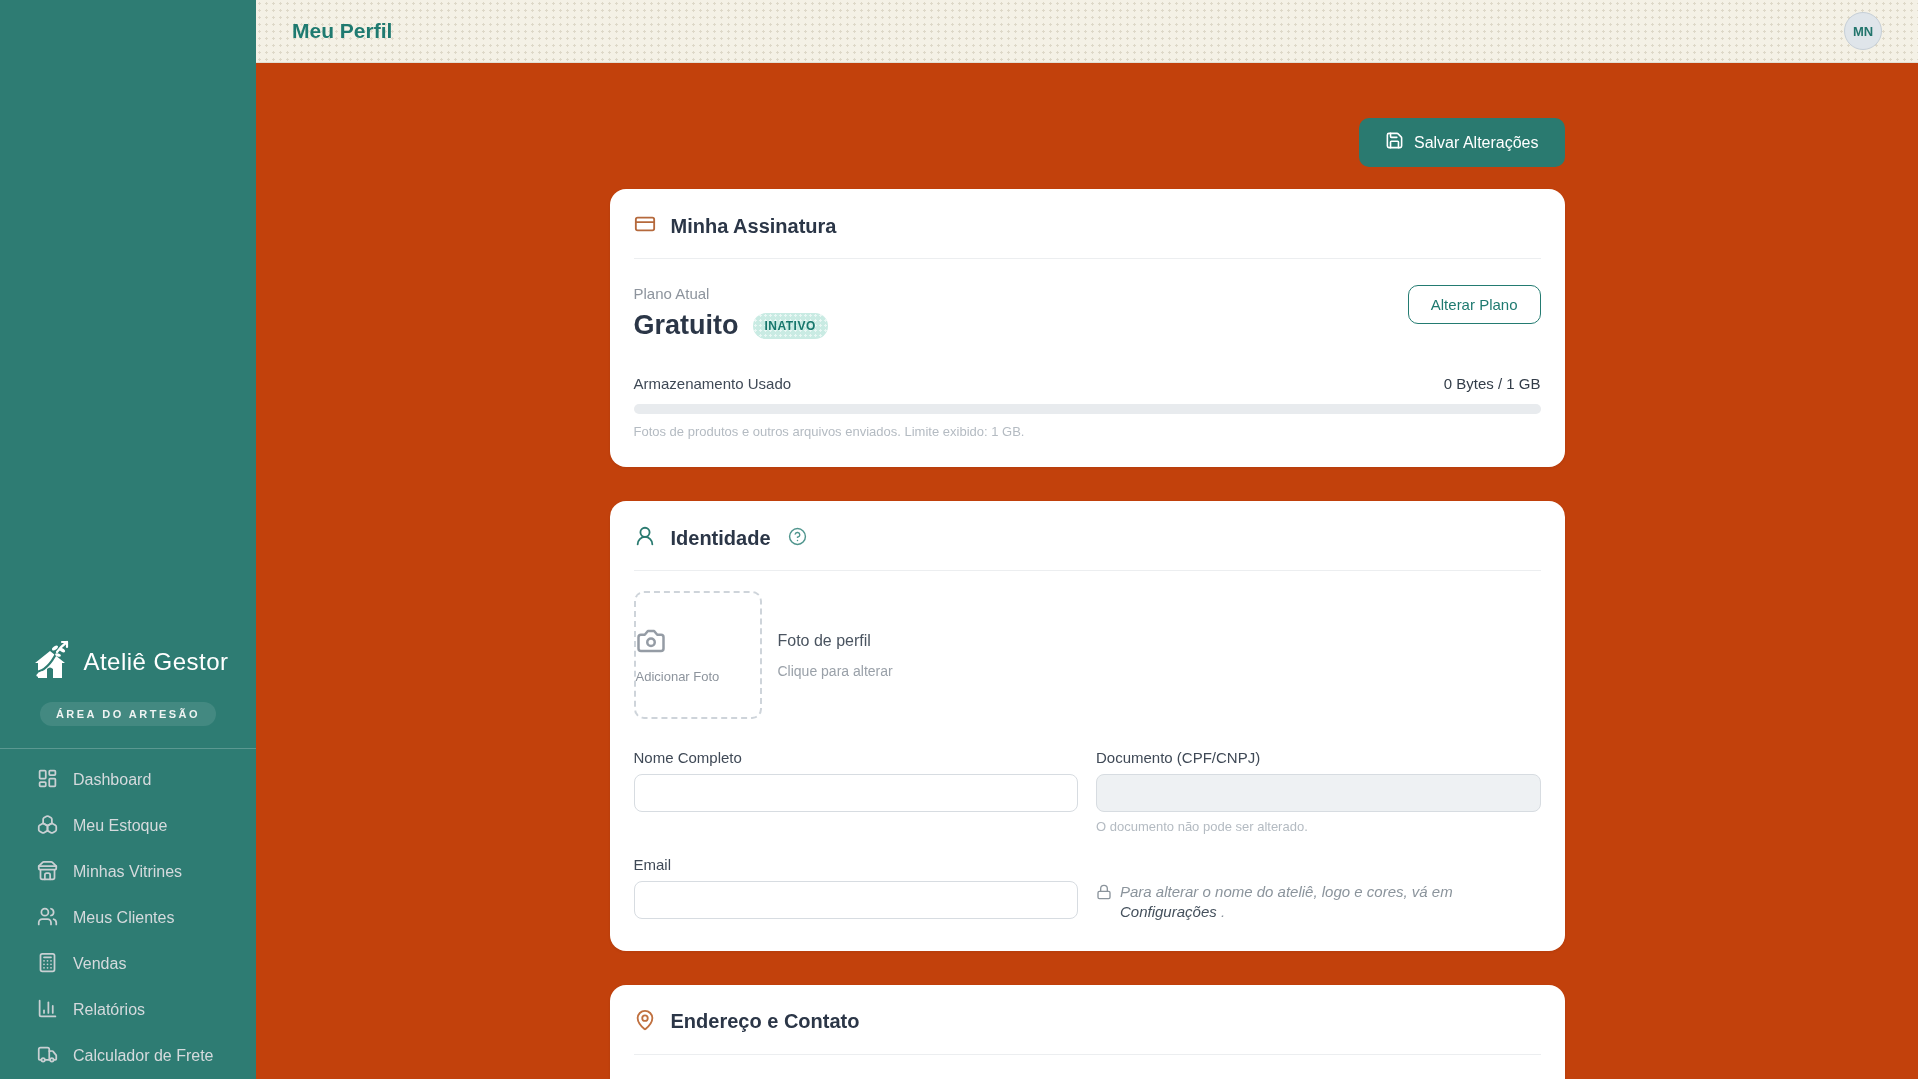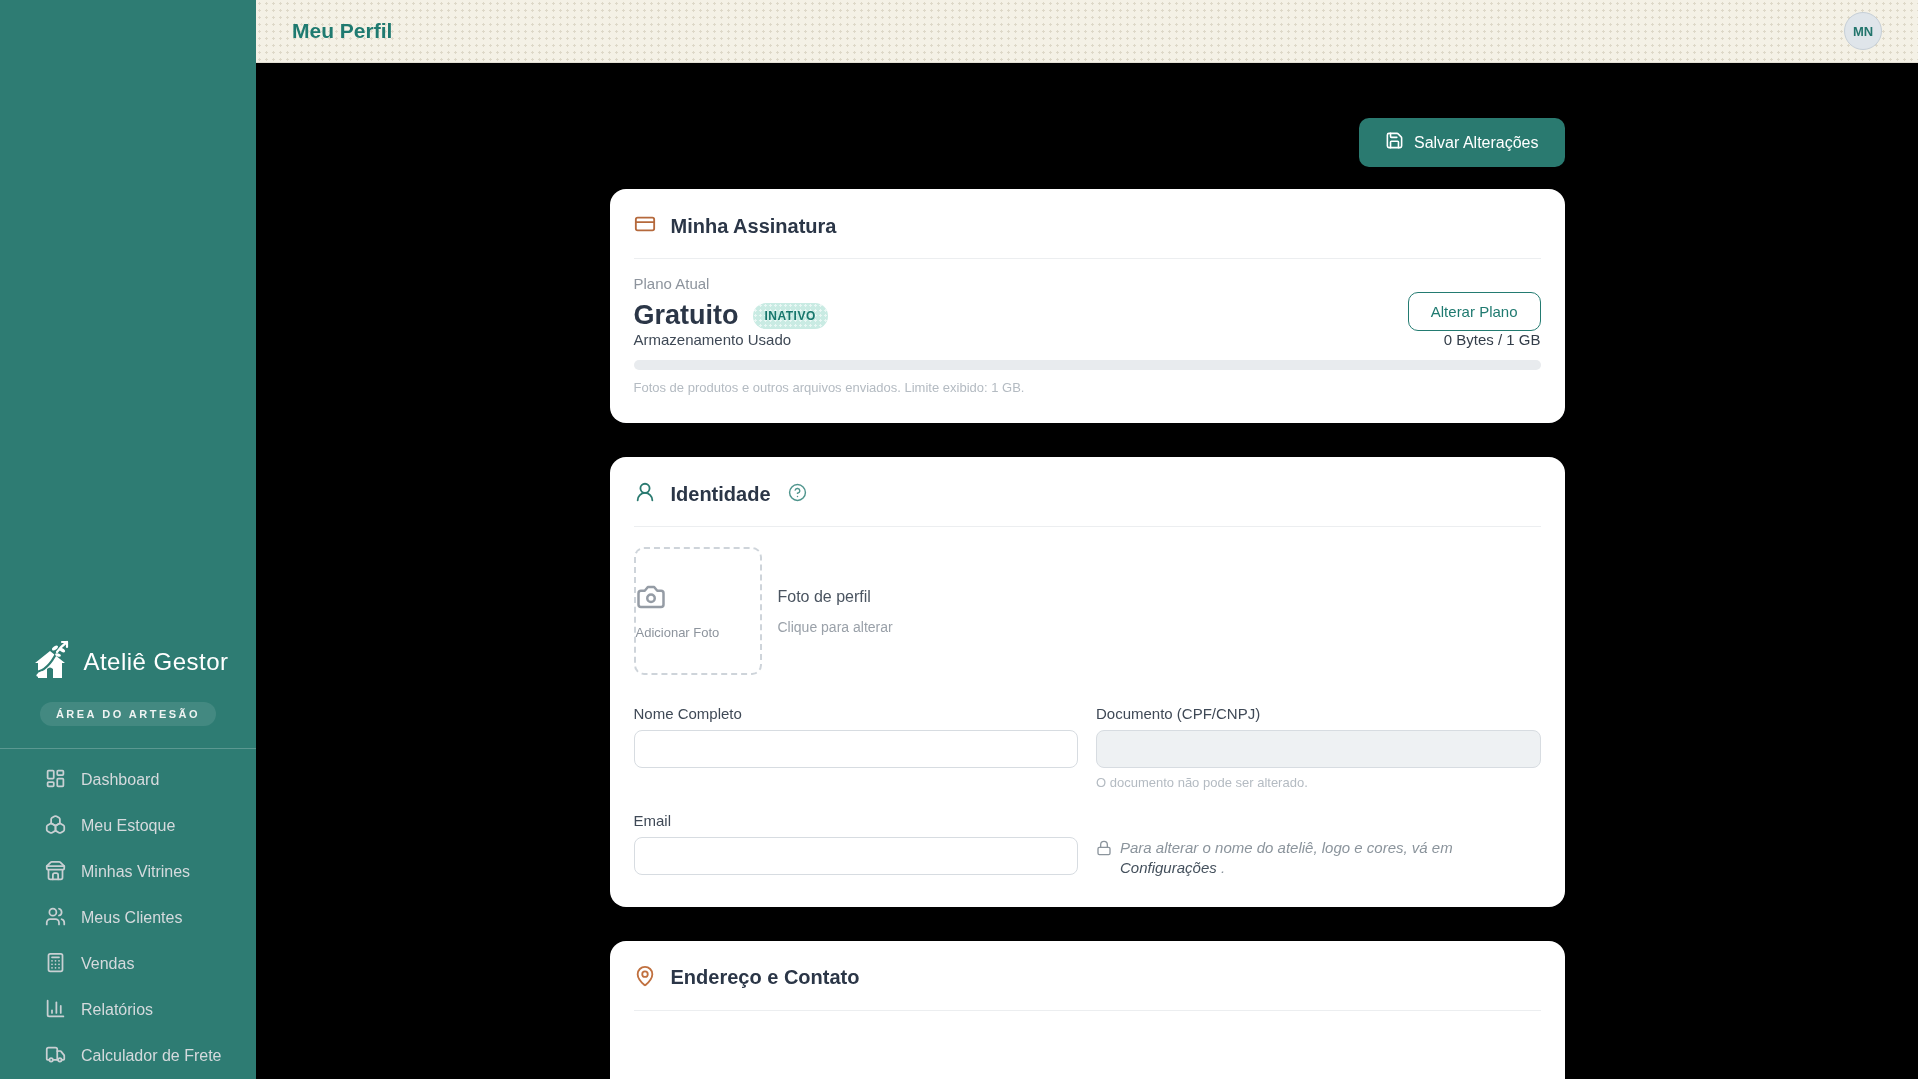--- a/index.html
+++ b/index.html
@@ -16,21 +16,21 @@
   }
   .brand { padding:20px 16px 22px; text-align:center; }
   .brand-row { display:flex; align-items:center; justify-content:center; gap:6px; }
   .brand-name { color:#ffffff; font-size:24px; letter-spacing:.5px; font-weight:400; }
   .brand-badge {
     display:inline-block; margin-top:16px; padding:6px 16px;
     background:rgba(255,255,255,.10); border-radius:999px;
     color:#eef3f2; font-size:11px; font-weight:bold; letter-spacing:2.5px;
   }
   .side-divider { height:1px; background:rgba(255,255,255,.22); }
-  .nav { padding:8px 8px 0; }
+  .nav { padding:8px 0 0; }
   .nav-item {
     display:flex; align-items:center; gap:15px;
     height:46px; padding:0 16px 0 37px;
     font-size:16px; color:#d5dadd; cursor:pointer;
   }
   .nav-item svg { width:21px; height:21px; stroke:#c9d0d3; flex:0 0 auto; }
   .side-bottom { margin-top:auto; }
   .gap-under-help { height:130px; }
   .side-footer-wrap { padding:16px; }
   .side-footer {
@@ -49,21 +49,21 @@
     padding:0 36px;
   }
   .page-title { color:#1f7a70; font-size:21px; font-weight:bold; }
   .avatar {
     width:38px; height:38px; border-radius:50%;
     background:#dfe5ea; border:1px solid #c6cfd7;
     color:#22756c; font-size:13px; font-weight:bold;
     display:flex; align-items:center; justify-content:center; cursor:pointer;
   }
 
-  .content { flex:1; overflow:hidden; background:#000000; }
+  .content { flex:1; overflow:hidden; background:#c2410c; }
   .content-col { width:955px; margin:0 auto; padding-top:55px; }
 
   .actions-row { display:flex; justify-content:flex-end; margin-bottom:22px; }
   .btn-save {
     display:flex; align-items:center; gap:10px;
     background:#2a7a70; color:#ffffff; border:none; cursor:pointer;
     font-family:inherit; font-size:16px;
     padding:13px 26px; border-radius:10px;
   }
   .btn-save svg { width:19px; height:19px; stroke:#ffffff; }
@@ -74,37 +74,37 @@
     margin-bottom:34px; padding:24px 24px 28px;
   }
   .card-head { display:flex; align-items:center; gap:15px; padding-bottom:19px; }
   .card-head svg { width:22px; height:22px; }
   .card-title { color:#2b3647; font-size:20px; font-weight:bold; }
   .help-bubble { margin-left:2px; }
   .help-bubble svg { width:19px; height:19px; stroke:#4f958d; }
   .card-divider { height:1px; background:#eceef0; }
 
   
-  .plan-row { display:flex; align-items:flex-end; justify-content:space-between; margin-top:16px; }
+  .plan-row { display:flex; align-items:flex-start; justify-content:space-between; margin-top:26px; }
   .plan-label { color:#8d949d; font-size:15px; }
   .plan-line { display:flex; align-items:center; gap:14px; margin-top:8px; }
   .plan-name { color:#2b3647; font-size:27px; font-weight:bold; }
   .status-badge {
     background:#c9ebe3; color:#17766c;
     background-image:radial-gradient(rgba(255,255,255,.6) 1px, transparent 1.1px);
     background-size:5px 5px;
     font-size:12px; font-weight:bold; letter-spacing:.5px;
     padding:6px 12px; border-radius:999px;
   }
   .btn-outline {
     background:#ffffff; border:1.5px solid #237b71; color:#1f7a70;
     font-family:inherit; font-size:15px; cursor:pointer;
     padding:10px 22px; border-radius:10px;
   }
-  .storage-block { }
+  .storage-block { margin-top:34px; }
   .storage-top { display:flex; justify-content:space-between; align-items:baseline; }
   .storage-label { color:#3f4956; font-size:15px; }
   .storage-value { color:#333d49; font-size:15px; }
   .progress-track {
     margin-top:12px; height:10px; border-radius:999px; background:#e8ebee; overflow:hidden;
   }
   .progress-fill { height:100%; background:#2a7a70; border-radius:999px; width:0; }
   .storage-caption { margin-top:10px; color:#b4bbc2; font-size:13px; }
 
   

